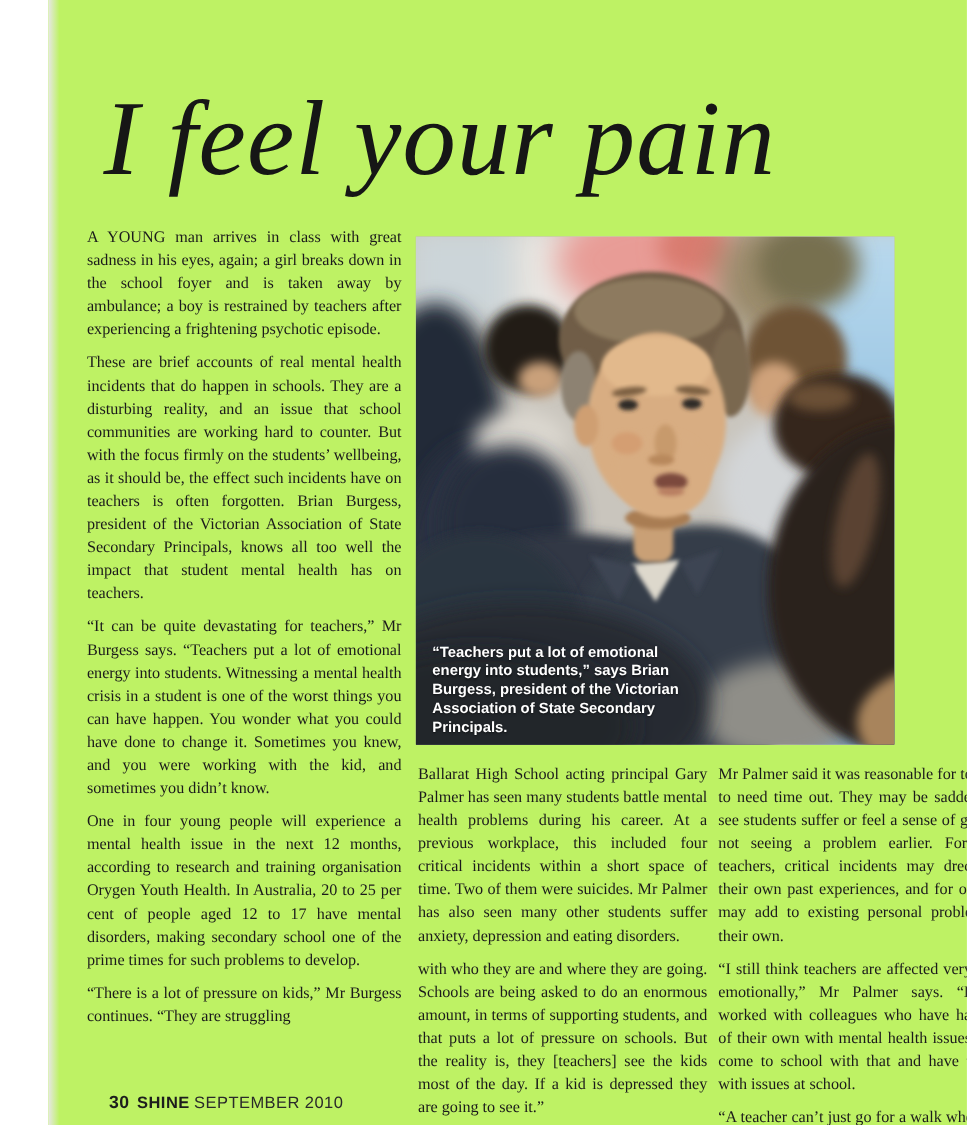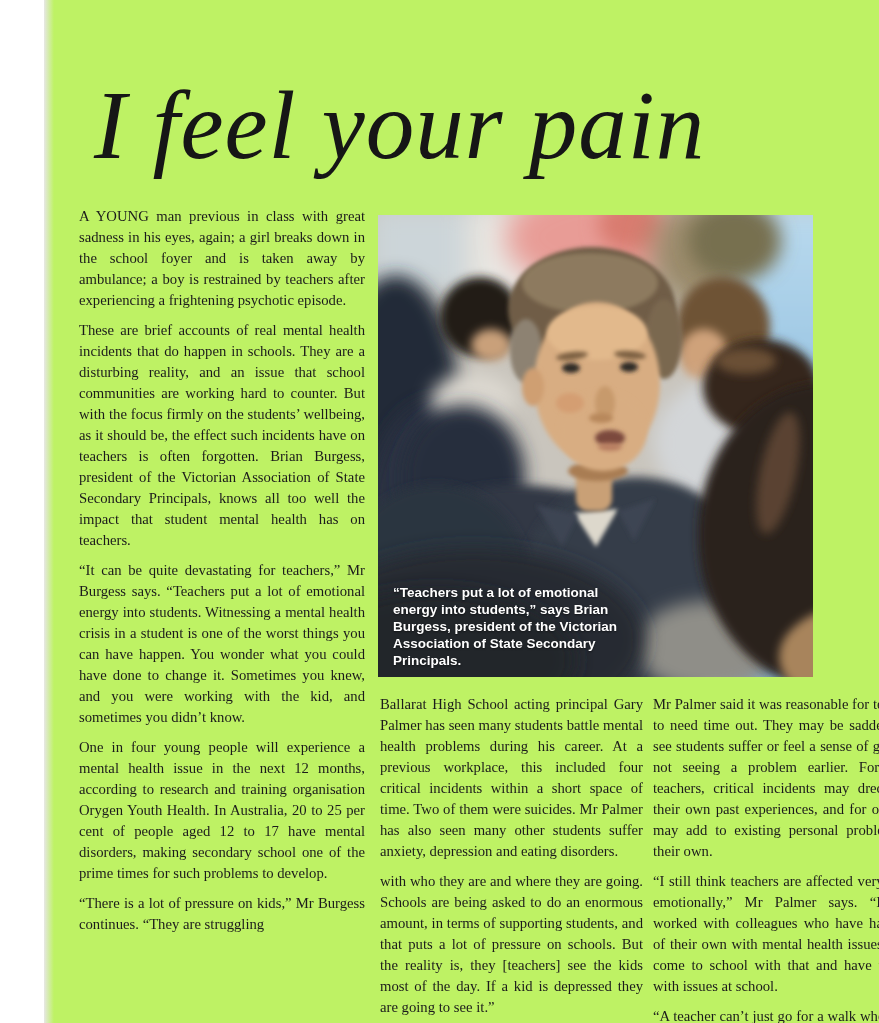--- a/index.html
+++ b/index.html
@@ -69,21 +69,21 @@
 </style>
 </head>
 <body>
 
 <div class="page">
 
   <h1 class="headline">I feel your pain</h1>
 
 
   <div class="col col-left">
-    <p>A YOUNG man previous in class with great sadness in his eyes, again; a girl breaks down in the school foyer and is taken away by ambulance; a boy is restrained by teachers after experiencing a frightening psychotic episode.</p>
+    <p>A YOUNG man arrives in class with great sadness in his eyes, again; a girl breaks down in the school foyer and is taken away by ambulance; a boy is restrained by teachers after experiencing a frightening psychotic episode.</p>
     <p>These are brief accounts of real mental health incidents that do happen in schools. They are a disturbing reality, and an issue that school communities are working hard to counter. But with the focus firmly on the students’ wellbeing, as it should be, the effect such incidents have on teachers is often forgotten. Brian Burgess, president of the Victorian Association of State Secondary Principals, knows all too well the impact that student mental health has on teachers.</p>
     <p>“It can be quite devastating for teachers,” Mr Burgess says. “Teachers put a lot of emotional energy into students. Witnessing a mental health crisis in a student is one of the worst things you can have happen. You wonder what you could have done to change it. Sometimes you knew, and you were working with the kid, and sometimes you didn’t know.</p>
     <p>One in four young people will experience a mental health issue in the next 12 months, according to research and training organisation Orygen Youth Health. In Australia, 20 to 25 per cent of people aged 12 to 17 have mental disorders, making secondary school one of the prime times for such problems to develop.</p>
     <p>“There is a lot of pressure on kids,” Mr Burgess continues. “They are struggling</p>
   </div>
 
   <div class="photo">
     <svg width="543" height="462" viewBox="0 0 543 462" xmlns="http://www.w3.org/2000/svg">
       <defs>
         <linearGradient id="blueWall" x1="0" y1="0" x2="0" y2="1">
@@ -180,14 +180,17 @@
     <p>Ballarat High School acting principal Gary Palmer has seen many students battle mental health problems during his career. At a previous workplace, this included four critical incidents within a short space of time. Two of them were suicides. Mr Palmer has also seen many other students suffer anxiety, depression and eating disorders.</p>
     <p>with who they are and where they are going. Schools are being asked to do an enormous amount, in terms of supporting students, and that puts a lot of pressure on schools. But the reality is, they [teachers] see the kids most of the day. If a kid is depressed they are going to see it.”</p>
   </div>
 
   <div class="col col-right">
     <p>Mr Palmer said it was reasonable for teachers to need time out. They may be saddened to see students suffer or feel a sense of guilt for not seeing a problem earlier. For some teachers, critical incidents may dredge up their own past experiences, and for others it may add to existing personal problems of their own.</p>
     <p>“I still think teachers are affected very much emotionally,” Mr Palmer says. “I have worked with colleagues who have had kids of their own with mental health issues. They come to school with that and have to deal with issues at school.</p>
     <p>“A teacher can’t just go for a walk when they feel like it, and sit in a quiet place to</p>
   </div>
 
+  <div class="footer">
+    <span class="pn">30</span><span class="mag">SHINE</span><span class="issue">SEPTEMBER 2010</span>
+  </div>
 
 </div>
 
 </body></html>

